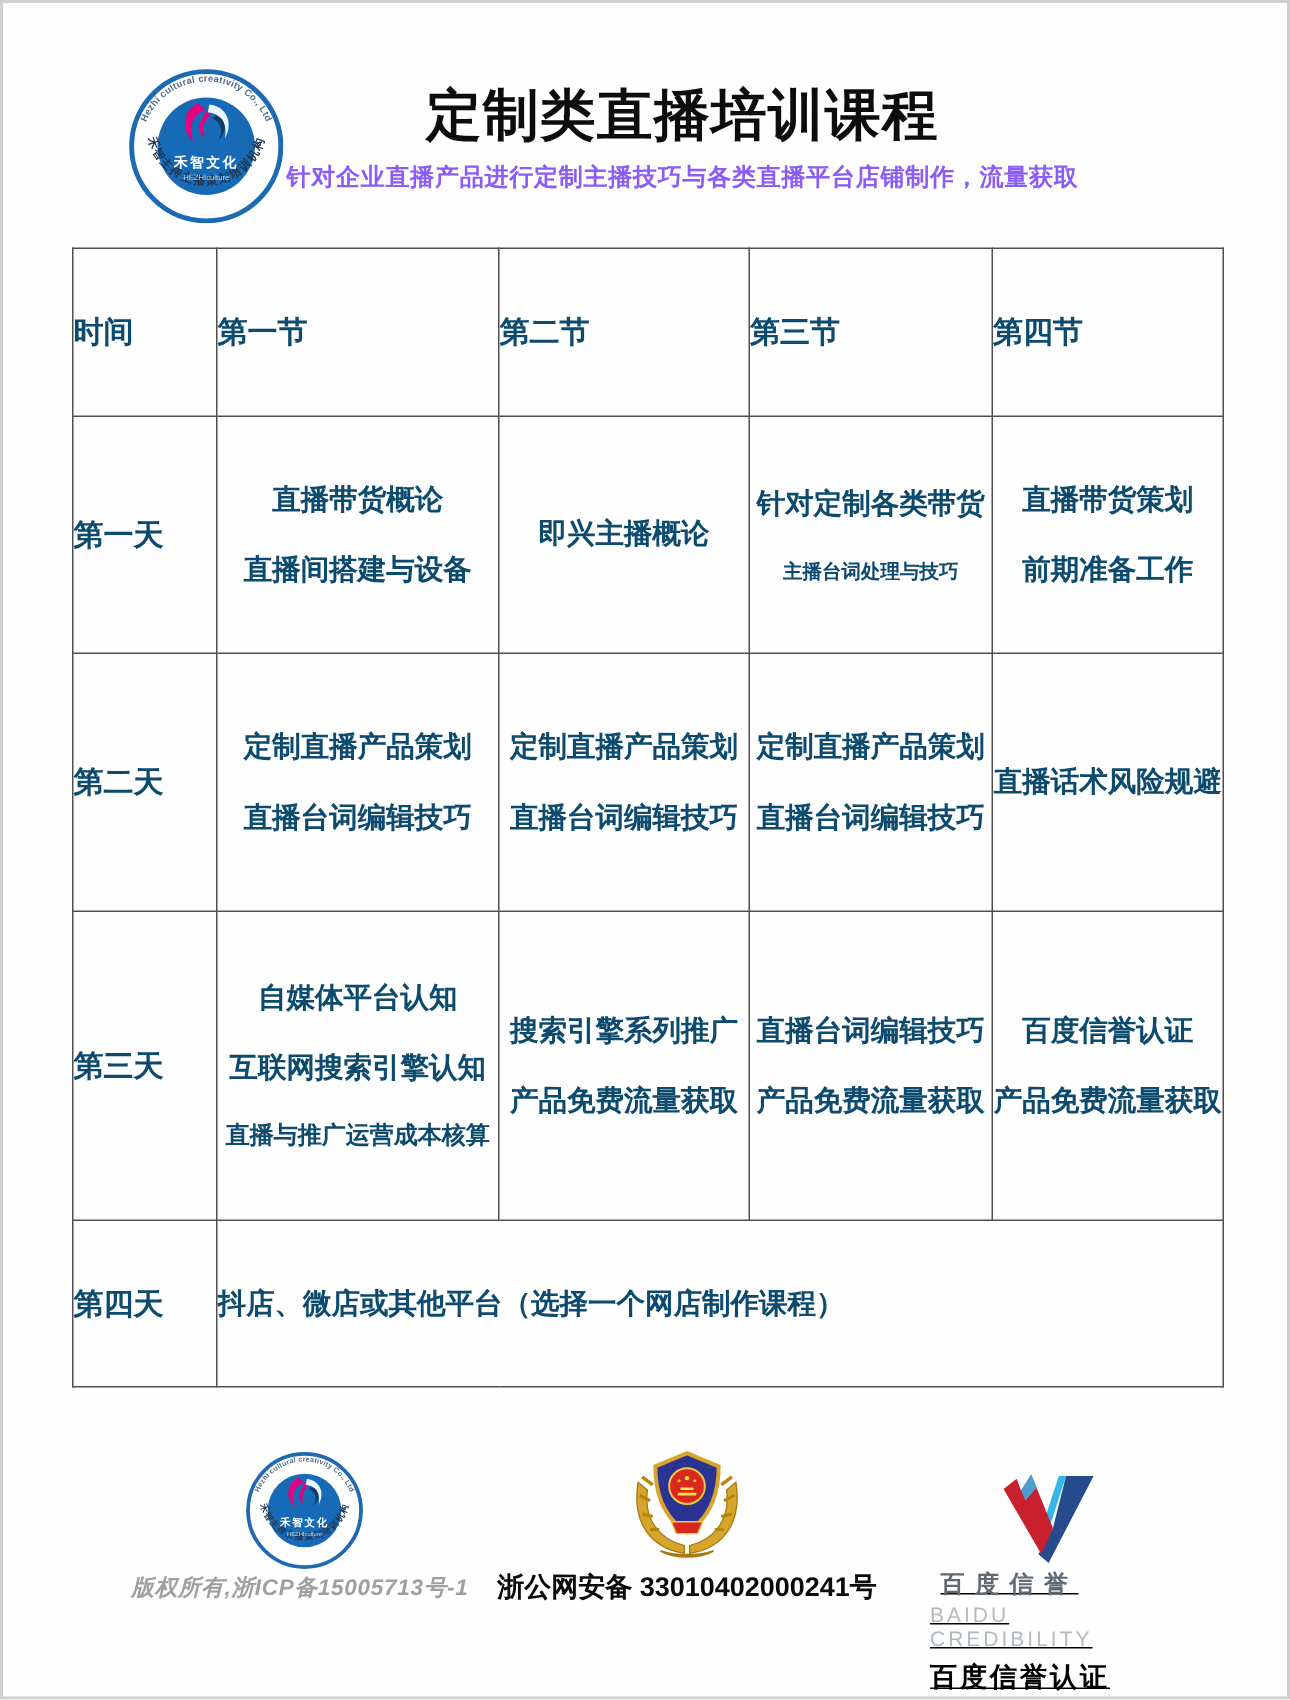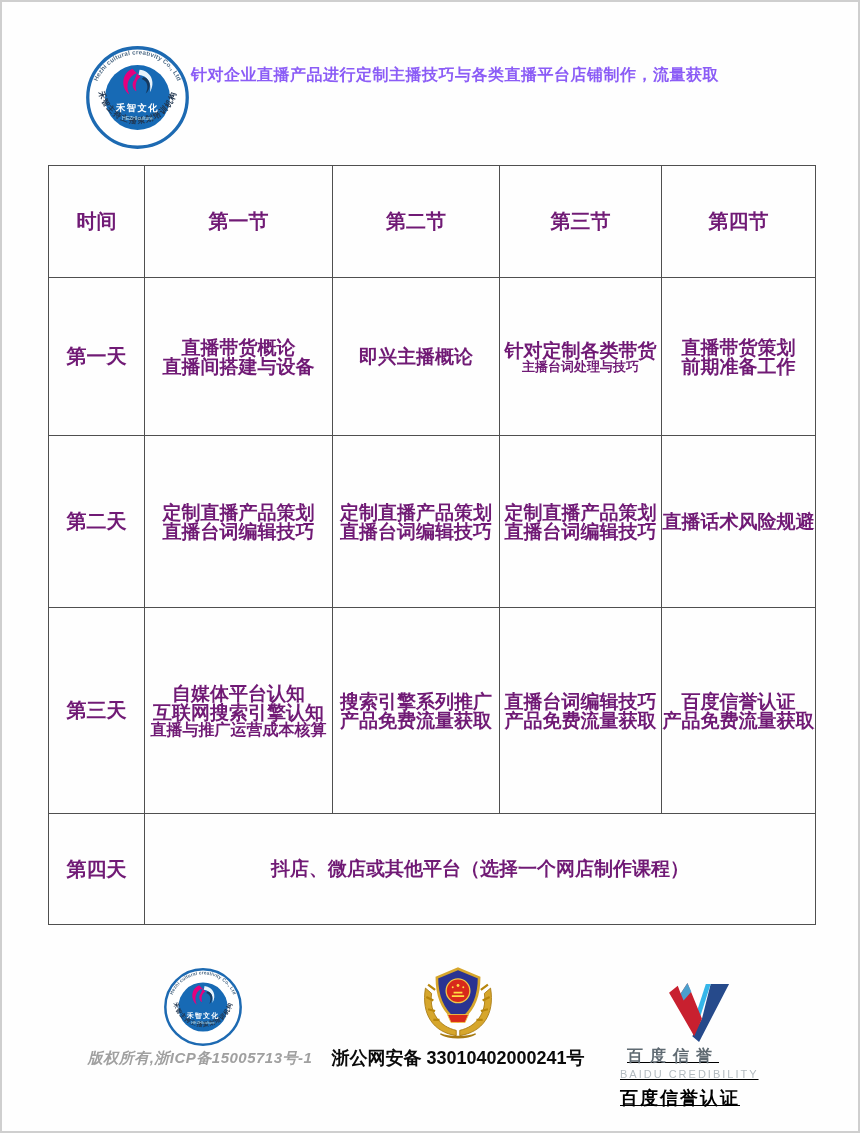--- a/index.html
+++ b/index.html
@@ -8,40 +8,40 @@
     border:2px solid #cfcfcf;box-sizing:border-box;overflow:hidden;
     font-family:"Liberation Sans","DejaVu Sans",sans-serif;
   }
   
   .logo-main{position:absolute;left:84px;top:44px;width:103px;height:103px;}
   .title-block{position:absolute;left:90px;right:40px;top:54px;text-align:center;}
   .page-title{margin:0;font-size:37px;line-height:1.15;font-weight:bold;color:#0d0d0d;letter-spacing:1px;}
   .page-subtitle{margin-top:9px;font-size:16px;font-weight:bold;color:#8b5cf6;letter-spacing:0.5px;}
   
   table.course{position:absolute;left:46px;top:163px;width:767px;border-collapse:collapse;table-layout:fixed;}
-  table.course td{border:1px solid #4f4f4f;text-align:center;vertical-align:middle;
-    color:#701a75;font-weight:bold;padding:0;overflow:hidden;}
+  table.course td{border:1px solid #4f4f4f;text-align:left;vertical-align:middle;
+    color:#0c4a6e;font-weight:bold;padding:0;overflow:hidden;}
   tr.r0{height:112px}tr.r1{height:158px}tr.r2{height:172px}tr.r3{height:206px}tr.r4{height:111px}
   .hcell,.rlabel{font-size:20px;}
-  .lines{display:flex;flex-direction:column;align-items:center;justify-content:center;}
+  .lines{display:flex;flex-direction:column;gap:28px;align-items:center;justify-content:center;}
   .lines div{font-size:19px;line-height:1;white-space:nowrap;}
   .lines div.sm{font-size:13px;}
   .lines div.xs{font-size:16px;}
   td.merged{text-align:left;padding-left:8px;font-size:19px;}
   
   .logo-foot{position:absolute;left:162px;top:966px;width:78px;height:78px;}
   .copyright{position:absolute;left:78px;top:1047px;width:240px;text-align:center;
     font-size:15px;font-weight:600;color:#a0a0a0;letter-spacing:0.5px;font-style:italic;}
   .badge{position:absolute;left:412px;top:956px;width:88px;height:84px;}
   .police-text{position:absolute;left:328px;top:1044px;width:256px;text-align:center;
     font-size:18px;font-weight:bold;color:#0a0a0a;}
   .baidu{position:absolute;left:618px;top:980px;width:162px;text-align:left;text-decoration:underline;}
   .baidu svg{display:block;margin:0 auto;}
   .baidu-cn{margin-top:4px;font-size:16px;font-weight:600;color:#5f6a72;letter-spacing:7px;padding-left:7px;}
-  .baidu-en{margin-top:1px;font-size:11px;color:#b3bbc0;letter-spacing:2px;}
+  .baidu-en{margin-top:1px;font-size:14px;color:#b3bbc0;letter-spacing:2px;}
   .baidu-cert{margin-top:6px;font-size:18px;font-weight:bold;color:#000000;letter-spacing:2px;}
 </style>
 </head>
 <body>
 
 <div class="page">
 
   <svg class="logo-main" viewBox="0 0 100 100">
     <defs>
       <g id="hezhiLogo">
@@ -60,20 +60,21 @@
         <path d="M 52,23 C 63,24 68,35 62,45 C 64,36 60,29 51,28 Z" fill="#e9f4fb"></path>
         <path d="M 56,30 C 63,32 64,41 58,46 C 61,40 60,34 54,32 Z" fill="#16395f"></path>
         <text x="50" y="63.5" text-anchor="middle" font-size="9" font-weight="bold" fill="#ffffff" letter-spacing="1.5">禾智文化</text>
         <text x="50" y="72" text-anchor="middle" font-size="5" fill="#b5dff2">HEZHIculture</text>
       </g>
     </defs>
     <use href="#hezhiLogo"></use>
   </svg>
 
   <div class="title-block">
+    <h1 class="page-title">定制类直播培训课程</h1>
     <div class="page-subtitle">针对企业直播产品进行定制主播技巧与各类直播平台店铺制作，流量获取</div>
   </div>
 
   <table class="course">
     <colgroup>
         <col style="width:96px">
         <col style="width:188px">
         <col style="width:167px">
         <col style="width:162px">
         <col style="width:154px">

